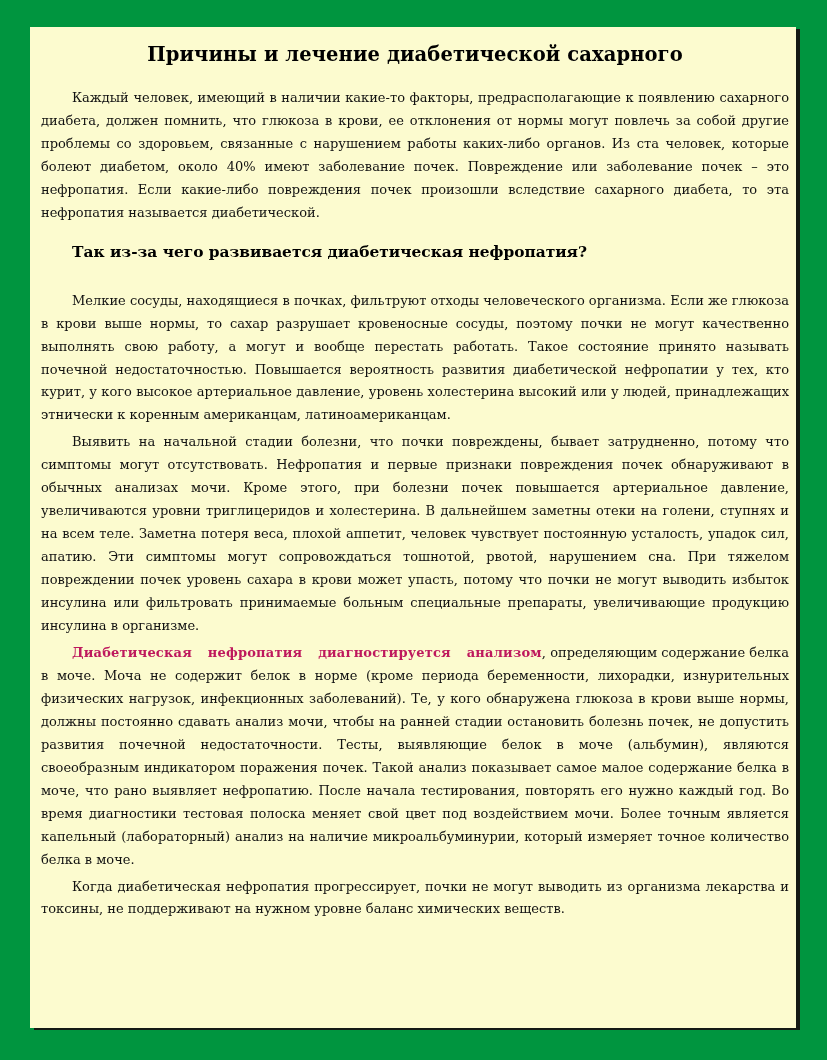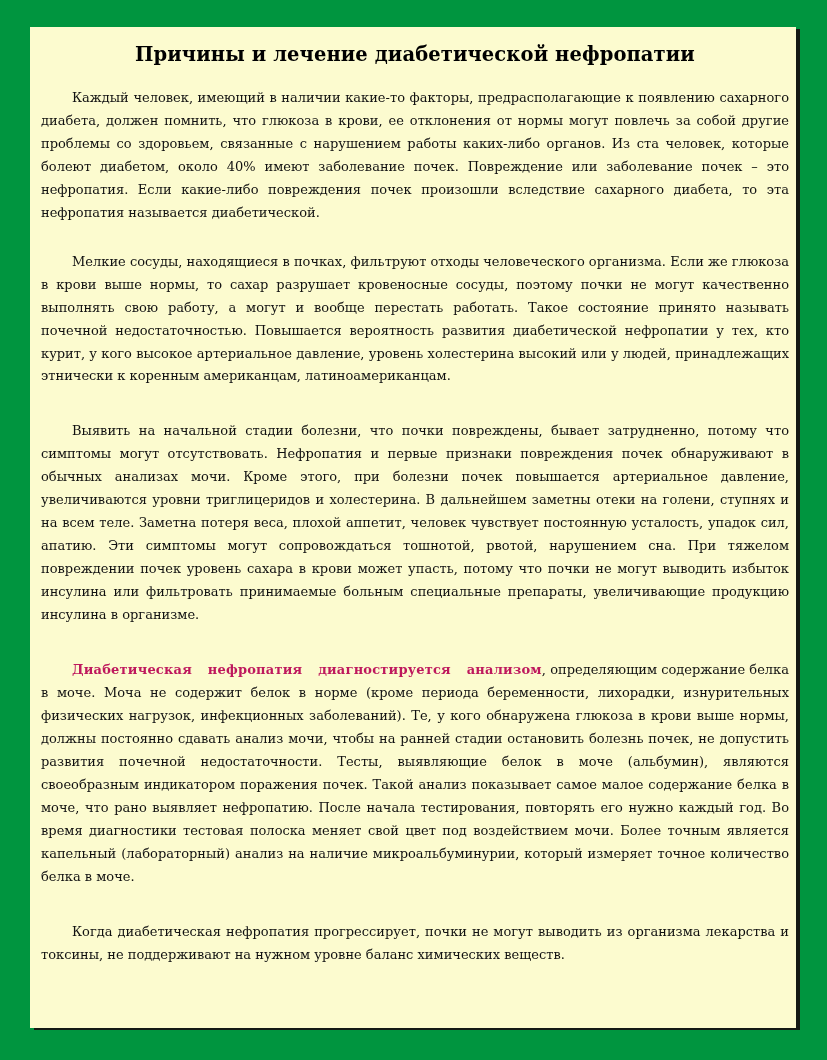--- a/index.html
+++ b/index.html
@@ -87,21 +87,21 @@
     font-family: "DejaVu Serif", serif;
     font-size: 13px;
     line-height: 22.95px;
     color: #111111;
     text-indent: 31px;
     -webkit-hyphens: none;
     hyphens: none;
   }
 
   p.para.gap-before {
-    margin-top: 32px;
+    margin-top: 4px;
   }
   p.para.gap-tight {
     margin-top: 26px;
   }
 
   
   h2.sub-head {
     margin: 16px 0 0 0;
     padding: 0;
     text-indent: 31px;
@@ -127,26 +127,27 @@
 </head>
 <body>
 
 <div class="frame">
 
   <div class="sheet-shadow"></div>
 
   <div class="sheet">
     <div class="page-inner">
 
-      <h1 class="doc-title">Причины и лечение диабетической  нефропатии</h1>
+      <h1 class="doc-title">Причины и лечение диабетической  сахарного</h1>
 
       <div class="body-flow">
 
         <p class="para">Каждый человек,  имеющий в наличии какие-то факторы, предрасполагающие к появлению сахарного диабета, должен помнить, что глюкоза в крови, ее отклонения от нормы могут повлечь за собой другие проблемы со здоровьем, связанные с нарушением работы каких-либо органов. Из ста человек, которые болеют диабетом, около 40%  имеют заболевание почек. Повреждение или заболевание почек – это нефропатия. Если какие-либо повреждения почек произошли вследствие сахарного диабета, то эта нефропатия называется диабетической.</p>
 
+        <h2 class="sub-head">Так из-за чего развивается диабетическая нефропатия?</h2>
 
         <p class="para gap-tight">Мелкие сосуды, находящиеся в почках, фильтруют отходы человеческого организма. Если же глюкоза в крови выше нормы, то сахар разрушает кровеносные сосуды, поэтому почки не могут качественно выполнять свою работу, а могут и вообще перестать работать. Такое состояние принято называть почечной недостаточностью. Повышается вероятность развития диабетической нефропатии у тех, кто курит, у кого высокое артериальное давление, уровень холестерина высокий или у людей, принадлежащих этнически к коренным американцам, латиноамериканцам.</p>
 
         <p class="para gap-before">Выявить на начальной стадии болезни, что почки повреждены, бывает затрудненно, потому что симптомы могут отсутствовать. Нефропатия и первые признаки повреждения почек обнаруживают в обычных анализах мочи. Кроме этого, при болезни почек повышается артериальное давление, увеличиваются уровни триглицеридов и холестерина. В дальнейшем заметны отеки на голени, ступнях и на всем теле. Заметна потеря веса, плохой аппетит, человек чувствует постоянную усталость, упадок сил, апатию. Эти симптомы могут сопровождаться тошнотой, рвотой, нарушением сна. При тяжелом повреждении почек уровень сахара в крови может упасть, потому что почки не могут выводить избыток инсулина или фильтровать принимаемые больным специальные препараты, увеличивающие продукцию инсулина в организме.</p>
 
         <p class="para gap-before"><span class="lead-bold spaced">Диабетическая нефропатия диагностируется анализом</span><span>, определяющим содержание белка в моче. Моча не содержит белок в норме  (кроме периода беременности,  лихорадки, изнурительных физических нагрузок, инфекционных заболеваний). Те, у кого обнаружена глюкоза в крови выше нормы, должны постоянно сдавать анализ мочи, чтобы на ранней стадии остановить болезнь почек, не допустить развития почечной недостаточности. Тесты, выявляющие белок в моче (альбумин), являются своеобразным индикатором поражения почек. Такой анализ показывает самое малое содержание белка в моче, что   рано выявляет нефропатию. После начала тестирования, повторять  его нужно каждый год. Во время диагностики тестовая полоска меняет свой цвет под воздействием мочи. Более точным является капельный (лабораторный) анализ на наличие микроальбуминурии, который измеряет точное количество белка в моче.</span></p>
 
         <p class="para gap-before">Когда диабетическая нефропатия прогрессирует, почки не могут выводить из организма лекарства и токсины, не поддерживают на нужном уровне баланс химических веществ.</p>
 
       </div>

